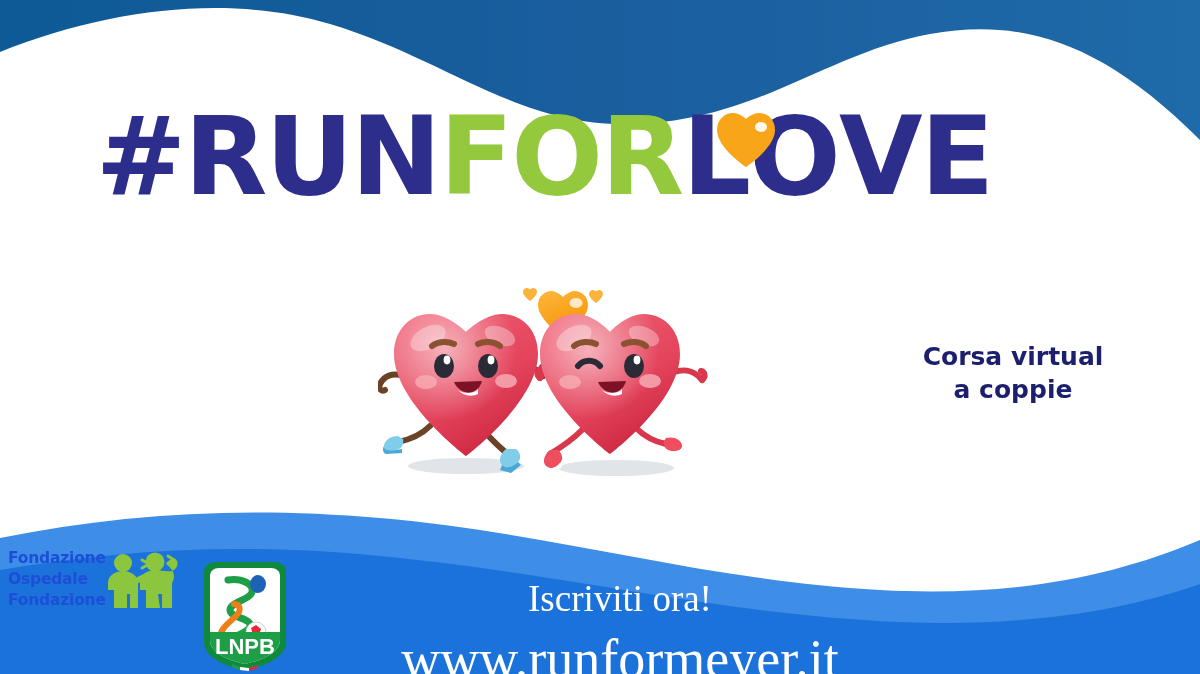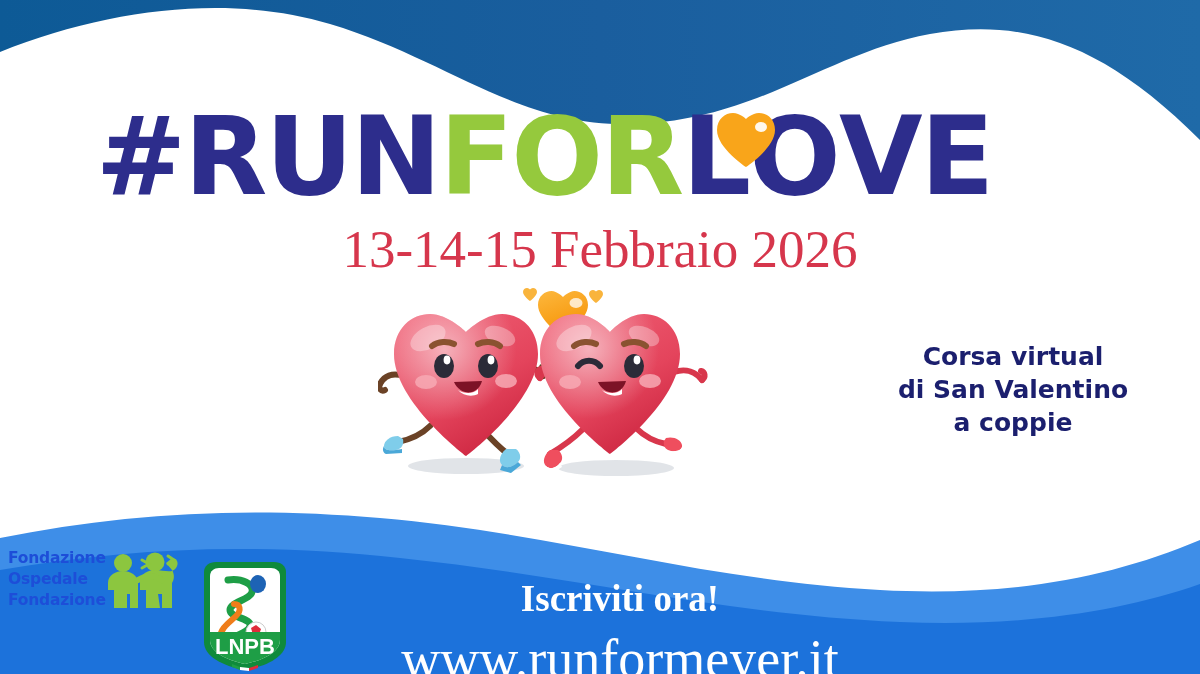--- a/index.html
+++ b/index.html
@@ -101,21 +101,21 @@
   .cta {
     position: absolute;
     left: 330px;
     top: 578px;
     width: 580px;
     text-align: center;
     color: #ffffff;
     font-family: "Liberation Serif", serif;
     line-height: 1.12;
   }
-  .cta-line1 { font-size: 37px; font-weight: bold; }
+  .cta-line1 { font-size: 37px; }
   .cta-line2 { font-size: 54px; margin-top: 10px; }
 
   
   .meyer-logo {
     position: absolute;
     left: 4px;
     top: 548px;
     width: 180px;
     height: 120px;
   }
@@ -181,21 +181,20 @@
 
   <div class="logo-wrap">
     <span class="wordmark">
       <span class="wm-blue">#</span><span class="wm-blue">RUN</span><span class="wm-green">FOR</span><span class="wm-blue">L</span><span class="wm-o-slot"><span class="wm-blue">O</span><svg class="heart-badge" viewBox="0 0 62 58">
               <path d="M31,56 C31,56 2,37 2,19 C2,8 10,2 18,2 C25,2 31,8 31,8 C31,8 37,2 44,2 C52,2 60,8 60,19 C60,37 31,56 31,56 Z" fill="#f9a51a"></path>
               <ellipse cx="46" cy="16" rx="6" ry="5" fill="#ffffff" opacity="0.92"></ellipse>
             </svg></span><span class="wm-blue">VE</span>
     </span>
   </div>
 
-  <div class="date-line">13-14-15 Febbraio 2026</div>
 
   <svg class="mascots" viewBox="0 0 370 205">
     <defs>
       <linearGradient id="heartBody" x1="0.2" y1="0" x2="0.8" y2="1">
         <stop offset="0%" stop-color="#ef5f74"></stop>
         <stop offset="55%" stop-color="#e4445c"></stop>
         <stop offset="100%" stop-color="#c9213c"></stop>
       </linearGradient>
       <radialGradient id="heartShine" cx="0.35" cy="0.25" r="0.5">
         <stop offset="0%" stop-color="#ffffff" stop-opacity="0.55"></stop>
@@ -283,21 +282,20 @@
       <ellipse cx="259" cy="76" rx="3.4" ry="4.4" fill="#ffffff"></ellipse>
       <ellipse cx="192" cy="98" rx="11" ry="7" fill="#f7a9b4" opacity="0.85"></ellipse>
       <ellipse cx="272" cy="97" rx="11" ry="7" fill="#f7a9b4" opacity="0.85"></ellipse>
       <path d="M220,98 C226,112 244,112 248,97 Z" fill="#7d1226"></path>
       <path d="M224,106 C230,110 240,110 244,105 L244,110 C238,113 229,112 224,106 Z" fill="#ffffff"></path>
     </g>
   </svg>
 
   <div class="side-copy">
     <div>Corsa virtual</div>
-    <div>di San Valentino</div>
     <div>a coppie</div>
   </div>
 
   <div class="cta">
     <div class="cta-line1">Iscriviti ora!</div>
     <div class="cta-line2">www.runformeyer.it</div>
   </div>
 
   <div class="meyer-logo">
     <div class="meyer-words">

